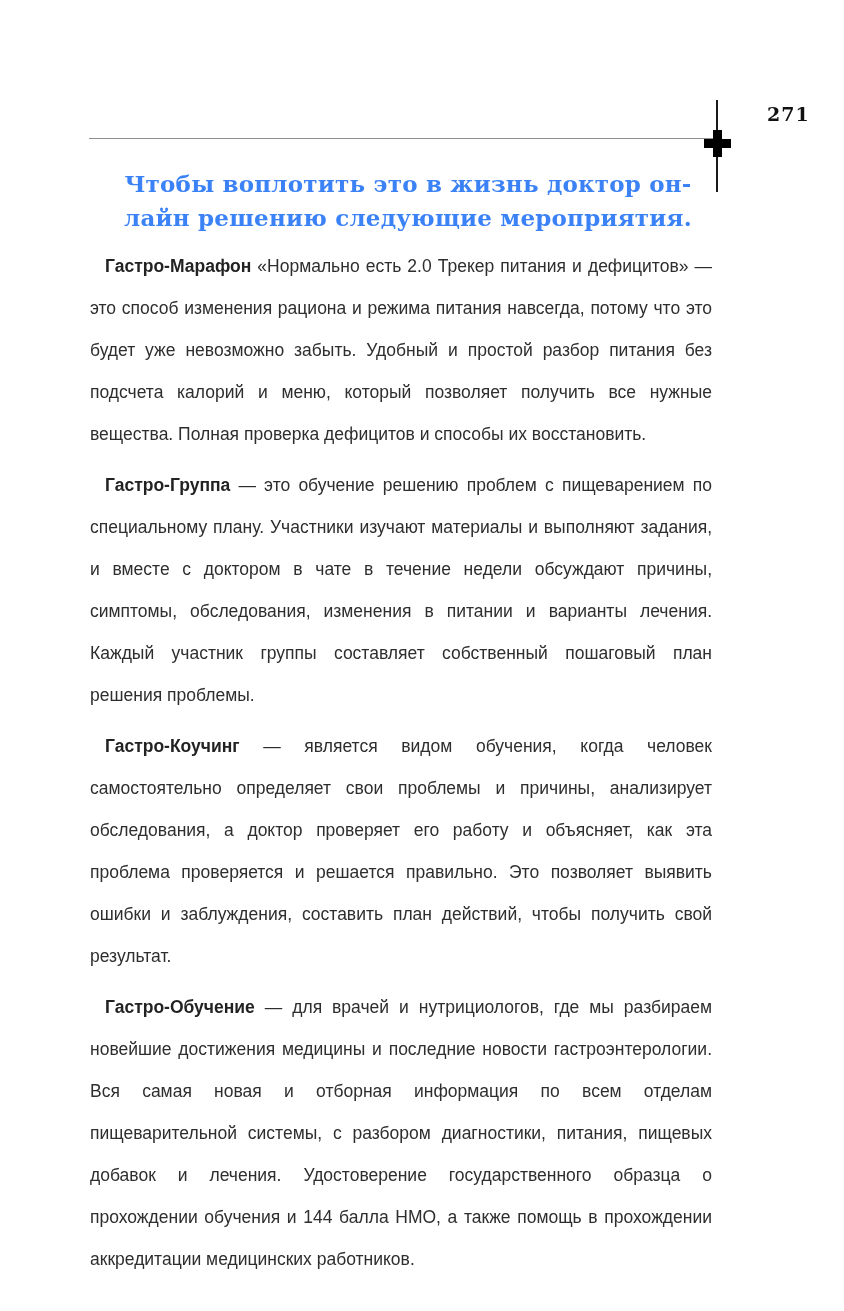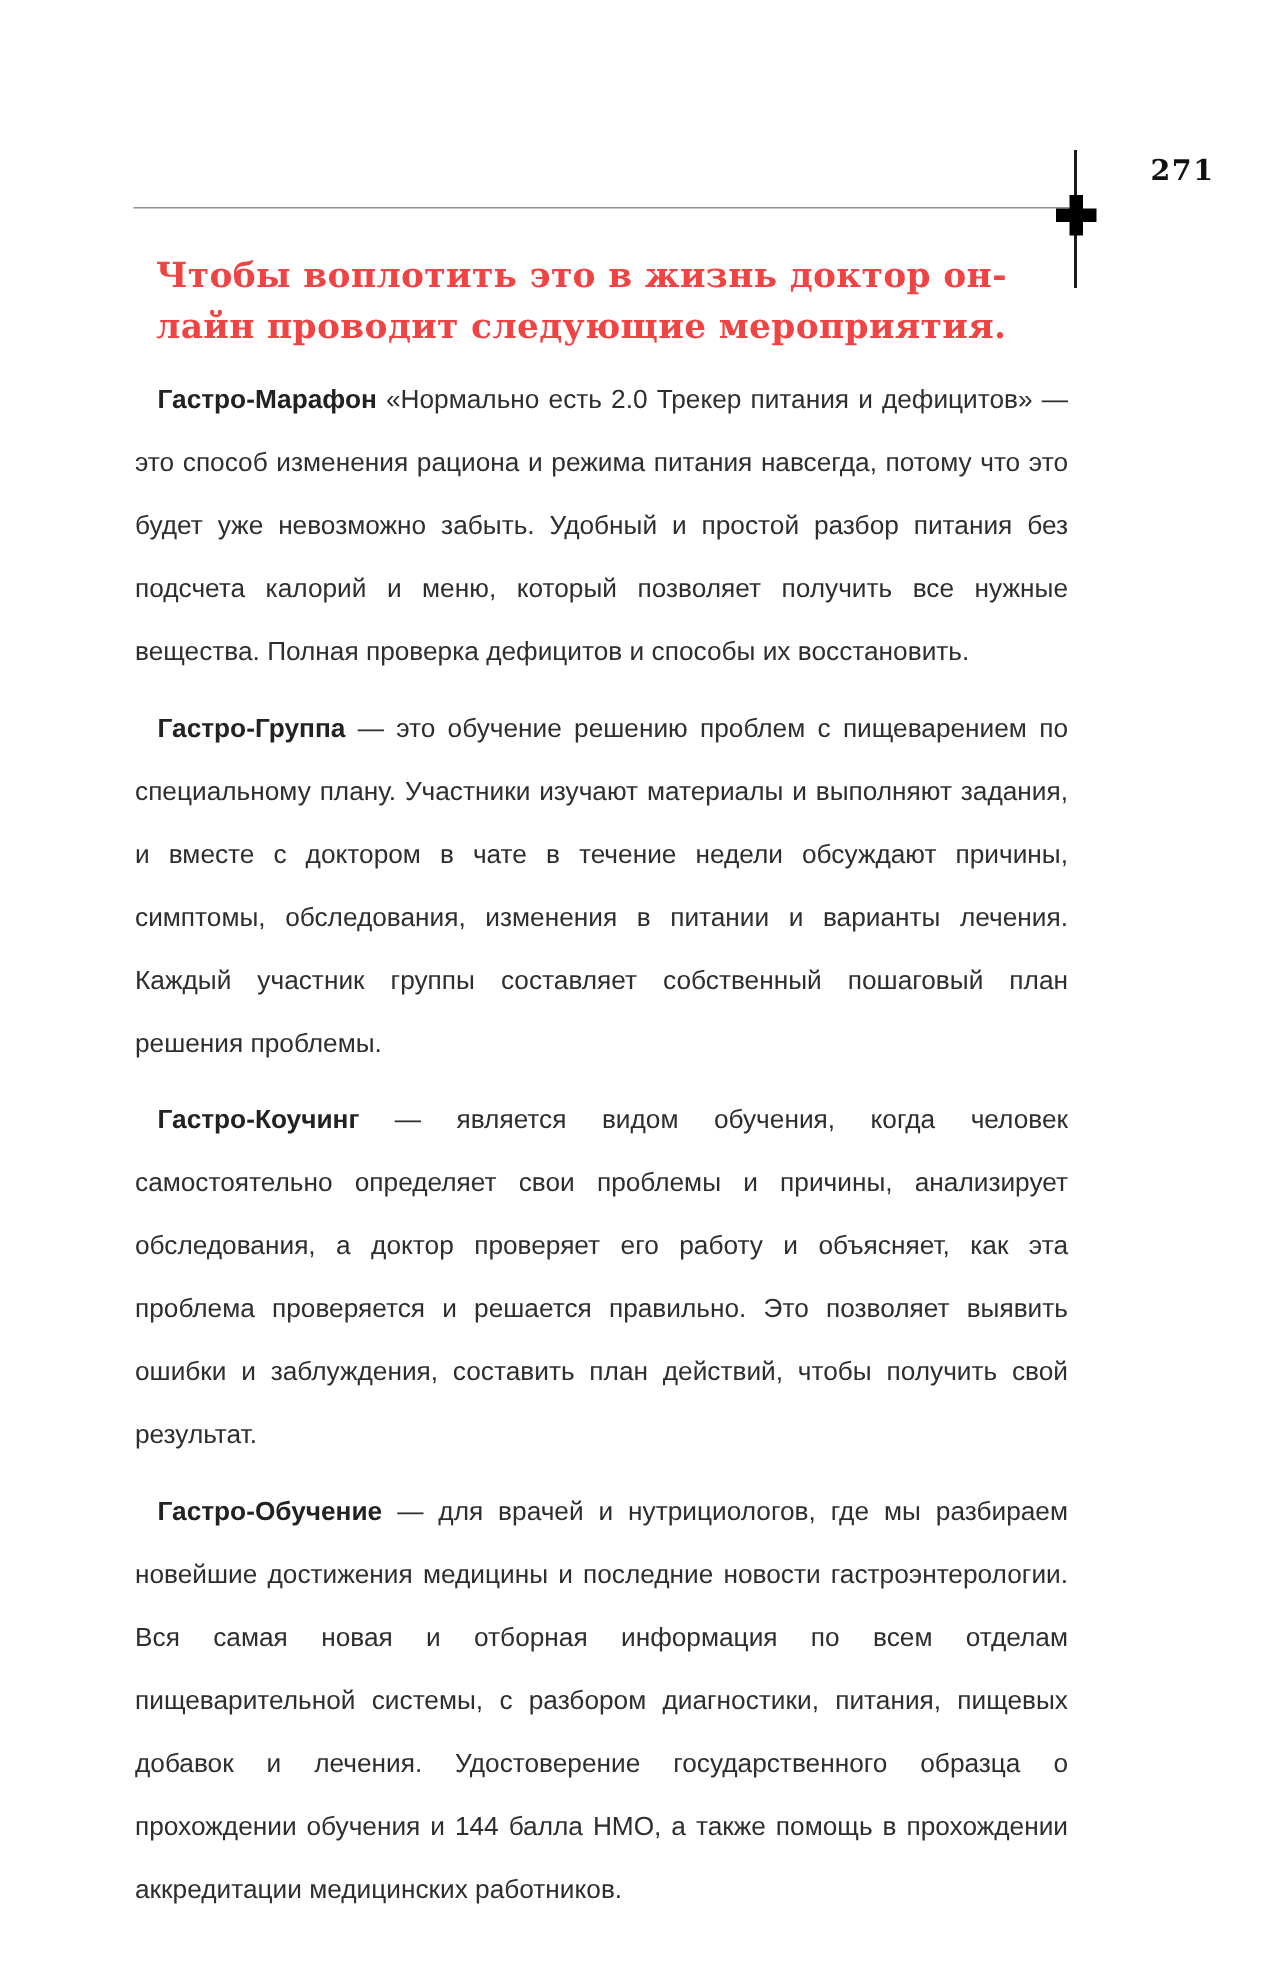--- a/index.html
+++ b/index.html
@@ -78,22 +78,23 @@
     top: 167px;
     width: 622px;
   }
   .heading {
     margin: 0 0 10px 0;
     padding-left: 14px;
     font-family: "DejaVu Serif", serif;
     font-weight: bold;
     font-size: 23px;
     line-height: 34px;
-    color: #ef4444;
+    color: #3b82f6;
     letter-spacing: 0.2px;
+    text-align: center;
   }
   .heading .hl {
     display: block;
   }
   .para {
     margin: 0 0 9px 0;
     font-size: 17.5px;
     line-height: 42px;
     text-align: justify;
     text-indent: 15px;
@@ -117,21 +118,21 @@
     <span class="bar-h"></span>
     <span class="bar-v"></span>
   </div>
 
   <div class="folio-number">271</div>
 
   <main class="content">
 
     <h1 class="heading">
       <span class="hl">Чтобы воплотить это в жизнь доктор он-</span>
-      <span class="hl">лайн проводит следующие мероприятия.</span>
+      <span class="hl">лайн решению следующие мероприятия.</span>
     </h1>
 
     <p class="para">
       <strong class="lead">Гастро-Марафон</strong><span> «Нормально есть 2.0 Трекер питания и дефицитов» — это способ изменения рациона и режима питания навсегда, потому что это будет уже невозможно забыть. Удобный и простой разбор питания без подсчета калорий и меню, который позволяет получить все нужные вещества. Полная проверка дефицитов и способы их восстановить.</span>
     </p>
 
     <p class="para">
       <strong class="lead">Гастро-Группа</strong><span> — это обучение решению проблем с пищеварением по специальному плану. Участники изучают материалы и выполняют задания, и вместе с доктором в чате в течение недели обсуждают причины, симптомы, обследования, изменения в питании и варианты лечения. Каждый участник группы составляет собственный пошаговый план решения проблемы.</span>
     </p>
 

